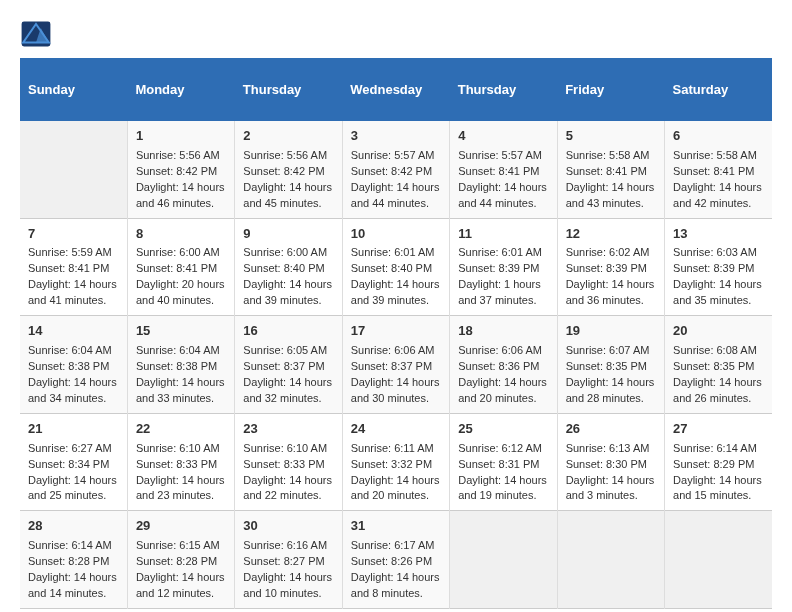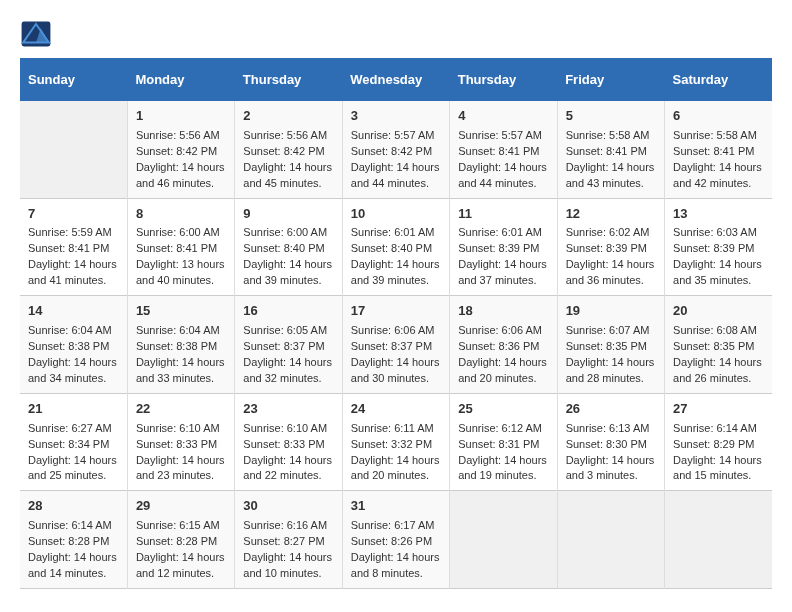--- a/index.html
+++ b/index.html
@@ -48,21 +48,21 @@
     }
     table {
       width: 100%;
       border-collapse: collapse;
       font-size: 11px;
     }
     thead tr th {
       background-color: #2e6db4;
       color: #fff;
       text-align: left;
-      padding: 14px 8px;
+      padding: 24px 8px;
       font-size: 13px;
       font-weight: bold;
     }
     tbody tr {
       border-bottom: 1px solid #ccc;
     }
     tbody tr:nth-child(odd) {
       background-color: #f9f9f9;
     }
     tbody tr:nth-child(even) {
@@ -129,24 +129,24 @@
         <td class="empty-cell"></td>
         <td><span class="day-number">1</span><span>Sunrise: 5:56 AM</span><br><span>Sunset: 8:42 PM</span><br><span>Daylight: 14 hours and 46 minutes.</span></td>
         <td><span class="day-number">2</span><span>Sunrise: 5:56 AM</span><br><span>Sunset: 8:42 PM</span><br><span>Daylight: 14 hours and 45 minutes.</span></td>
         <td><span class="day-number">3</span><span>Sunrise: 5:57 AM</span><br><span>Sunset: 8:42 PM</span><br><span>Daylight: 14 hours and 44 minutes.</span></td>
         <td><span class="day-number">4</span><span>Sunrise: 5:57 AM</span><br><span>Sunset: 8:41 PM</span><br><span>Daylight: 14 hours and 44 minutes.</span></td>
         <td><span class="day-number">5</span><span>Sunrise: 5:58 AM</span><br><span>Sunset: 8:41 PM</span><br><span>Daylight: 14 hours and 43 minutes.</span></td>
         <td><span class="day-number">6</span><span>Sunrise: 5:58 AM</span><br><span>Sunset: 8:41 PM</span><br><span>Daylight: 14 hours and 42 minutes.</span></td>
       </tr>
       <tr>
         <td><span class="day-number">7</span><span>Sunrise: 5:59 AM</span><br><span>Sunset: 8:41 PM</span><br><span>Daylight: 14 hours and 41 minutes.</span></td>
-        <td><span class="day-number">8</span><span>Sunrise: 6:00 AM</span><br><span>Sunset: 8:41 PM</span><br><span>Daylight: 13 hours and 40 minutes.</span></td>
+        <td><span class="day-number">8</span><span>Sunrise: 6:00 AM</span><br><span>Sunset: 8:41 PM</span><br><span>Daylight: 20 hours and 40 minutes.</span></td>
         <td><span class="day-number">9</span><span>Sunrise: 6:00 AM</span><br><span>Sunset: 8:40 PM</span><br><span>Daylight: 14 hours and 39 minutes.</span></td>
         <td><span class="day-number">10</span><span>Sunrise: 6:01 AM</span><br><span>Sunset: 8:40 PM</span><br><span>Daylight: 14 hours and 39 minutes.</span></td>
-        <td><span class="day-number">11</span><span>Sunrise: 6:01 AM</span><br><span>Sunset: 8:39 PM</span><br><span>Daylight: 14 hours and 37 minutes.</span></td>
+        <td><span class="day-number">11</span><span>Sunrise: 6:01 AM</span><br><span>Sunset: 8:39 PM</span><br><span>Daylight: 1 hours and 37 minutes.</span></td>
         <td><span class="day-number">12</span><span>Sunrise: 6:02 AM</span><br><span>Sunset: 8:39 PM</span><br><span>Daylight: 14 hours and 36 minutes.</span></td>
         <td><span class="day-number">13</span><span>Sunrise: 6:03 AM</span><br><span>Sunset: 8:39 PM</span><br><span>Daylight: 14 hours and 35 minutes.</span></td>
       </tr>
       <tr>
         <td><span class="day-number">14</span><span>Sunrise: 6:04 AM</span><br><span>Sunset: 8:38 PM</span><br><span>Daylight: 14 hours and 34 minutes.</span></td>
         <td><span class="day-number">15</span><span>Sunrise: 6:04 AM</span><br><span>Sunset: 8:38 PM</span><br><span>Daylight: 14 hours and 33 minutes.</span></td>
         <td><span class="day-number">16</span><span>Sunrise: 6:05 AM</span><br><span>Sunset: 8:37 PM</span><br><span>Daylight: 14 hours and 32 minutes.</span></td>
         <td><span class="day-number">17</span><span>Sunrise: 6:06 AM</span><br><span>Sunset: 8:37 PM</span><br><span>Daylight: 14 hours and 30 minutes.</span></td>
         <td><span class="day-number">18</span><span>Sunrise: 6:06 AM</span><br><span>Sunset: 8:36 PM</span><br><span>Daylight: 14 hours and 20 minutes.</span></td>
         <td><span class="day-number">19</span><span>Sunrise: 6:07 AM</span><br><span>Sunset: 8:35 PM</span><br><span>Daylight: 14 hours and 28 minutes.</span></td>

